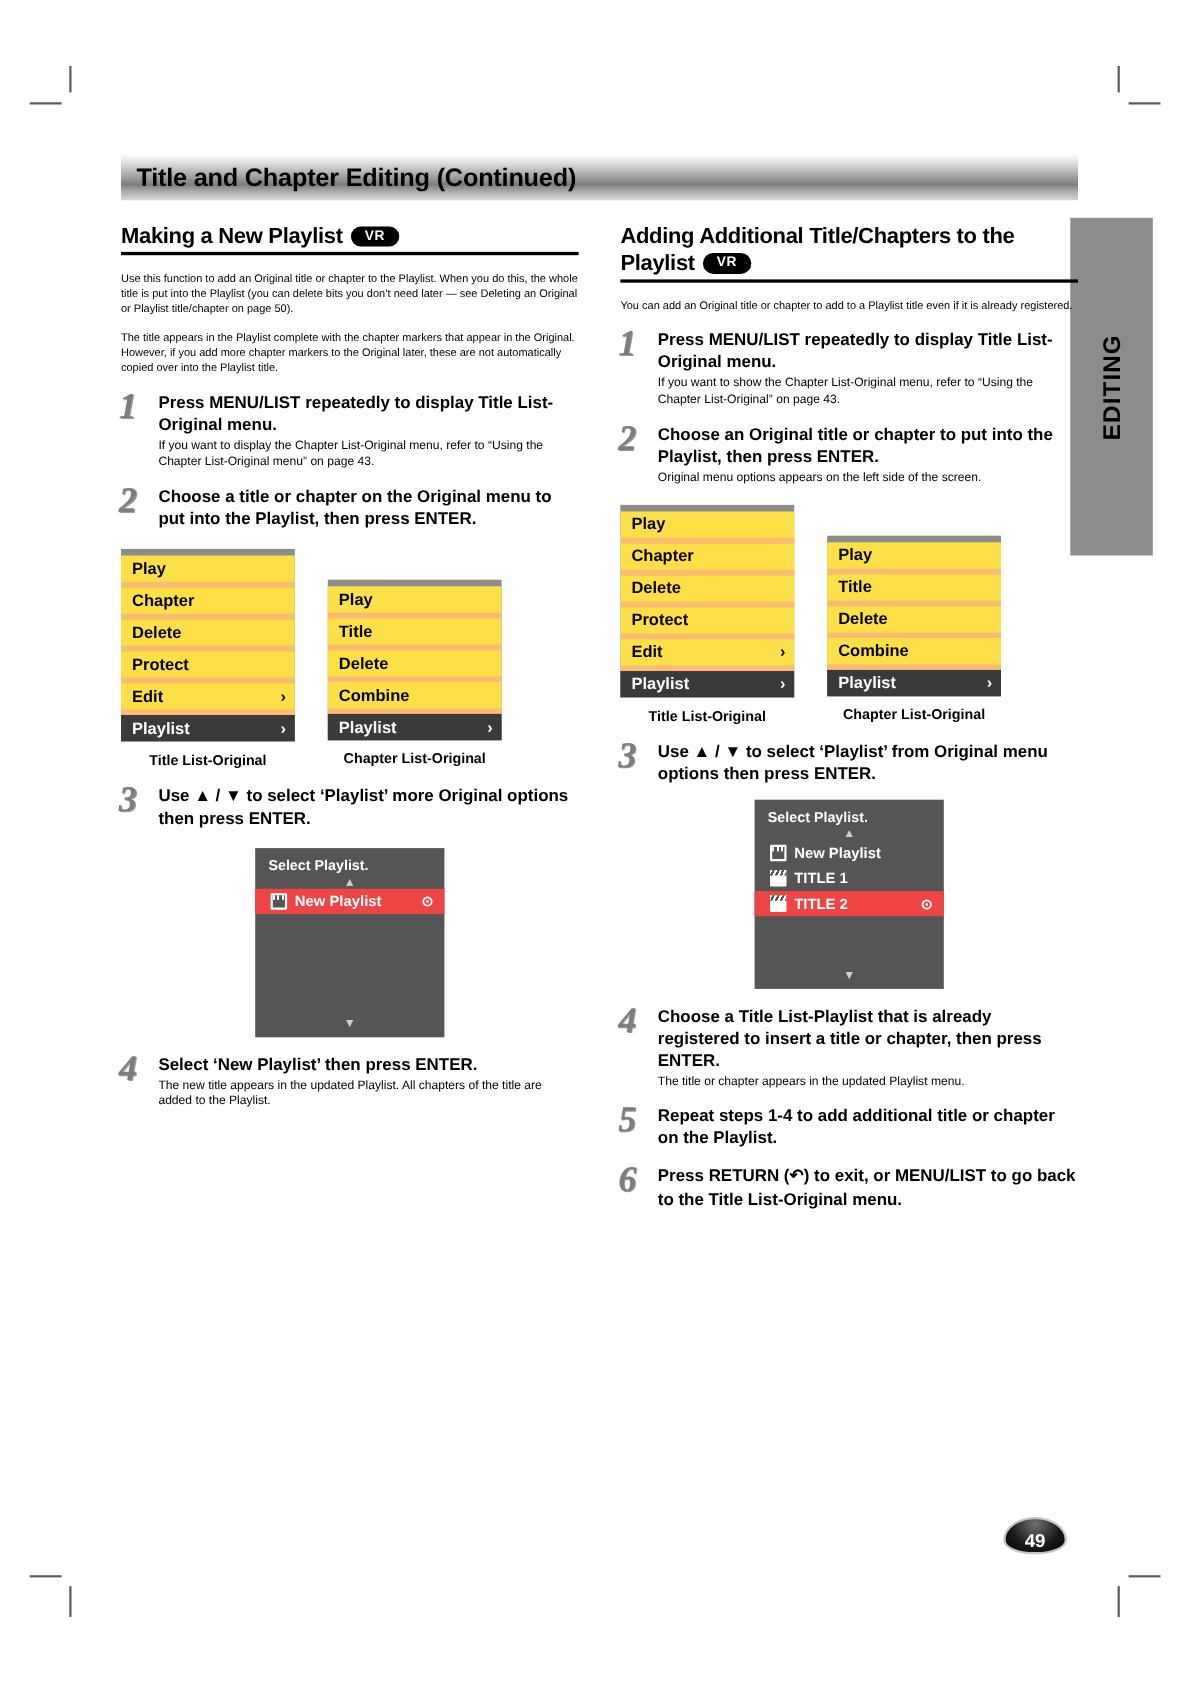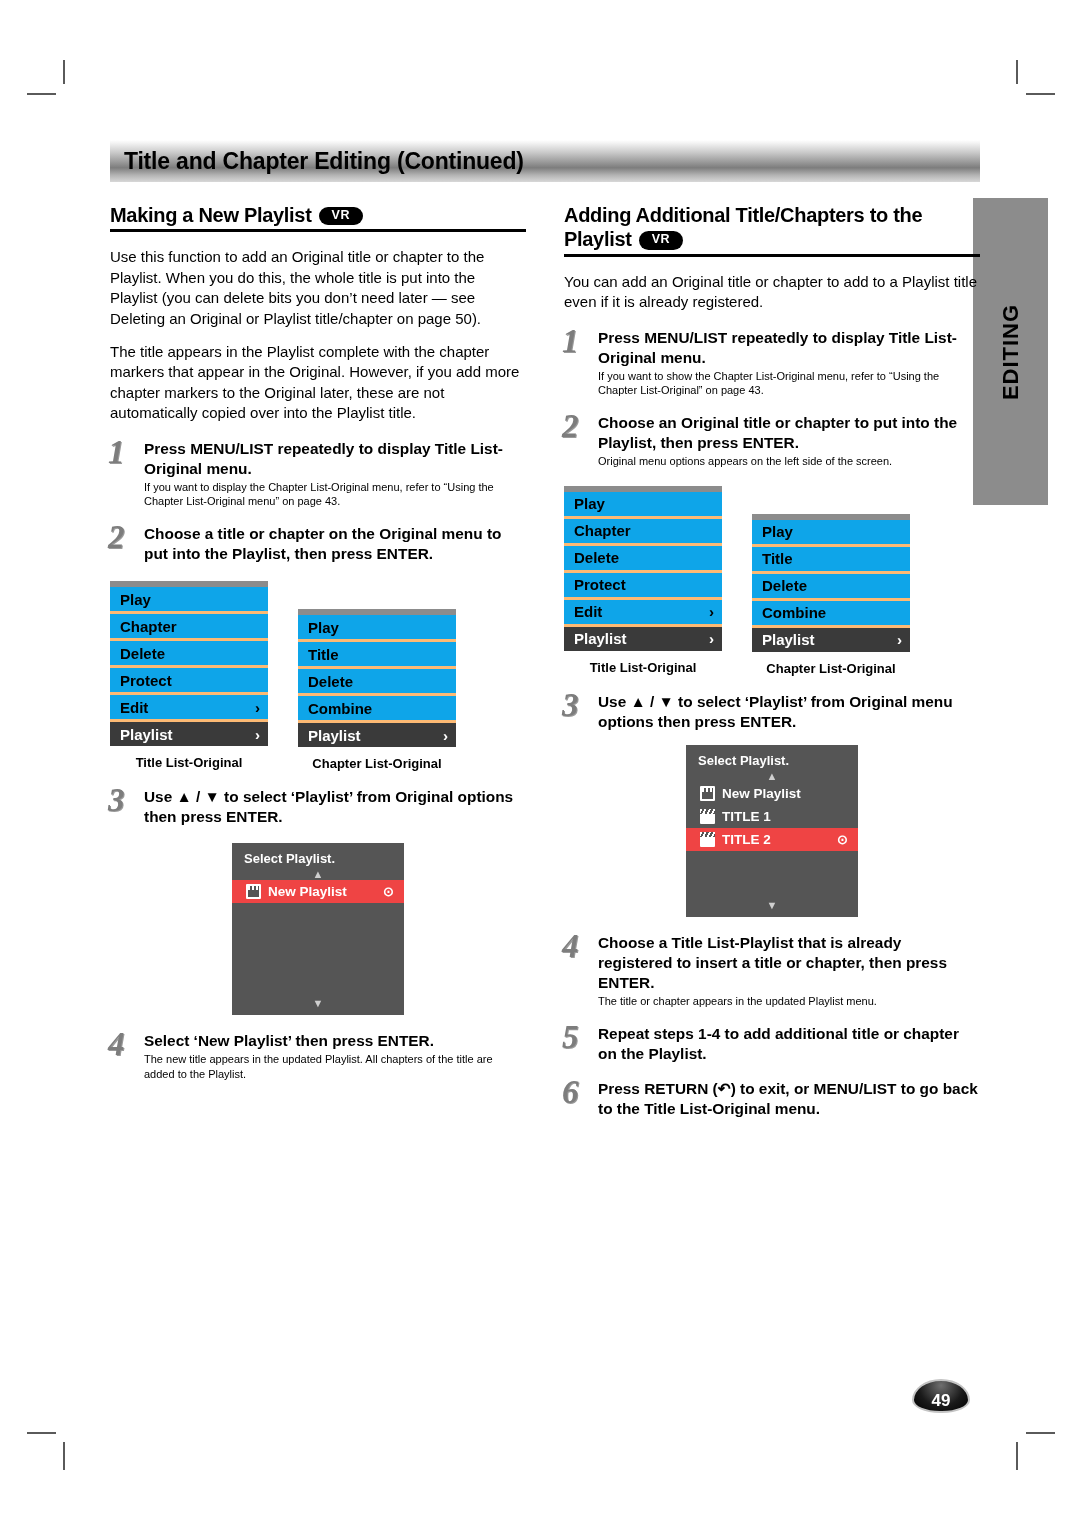--- a/index.html
+++ b/index.html
@@ -55,21 +55,21 @@
     font-size:12.5px;font-weight:bold;
     letter-spacing:0.5px;
     border-radius:11px;
     padding:2px 13px 3px 13px;
     vertical-align:3px;
     line-height:1.05;
   }
 
   
   p.body{
-    font-size:15px;line-height:1.36;margin:13px 0 0 0;
+    font-size:10px;line-height:1.36;margin:13px 0 0 0;
     text-align:left;
   }
   p.body.first{margin-top:15px;}
 
   
   .step{position:relative;margin-top:15px;padding-left:34px;}
   .step .num{
     position:absolute;left:-2px;top:-3px;
     font-size:33px;font-weight:bold;font-style:italic;
     color:#7d7d7d;
@@ -88,22 +88,22 @@
   
   .menus{display:flex;margin-top:17px;}
   .menu-wrap{display:flex;flex-direction:column;}
   .menu{
     width:158px;
     background:#8c8c8c;
     padding-top:6px;
   }
   .menu .row{
     height:24px;
-    background:#0ea5e9;
-    border-bottom:3px solid #fdba74;
+    background:#fde047;
+    border-bottom:5px solid #fdba74;
     display:flex;align-items:center;
     padding:0 8px 0 10px;
     font-size:15px;font-weight:bold;color:#000;
     justify-content:space-between;
   }
   .menu .row.sel{
     background:#3a3a3a;color:#ffffff;border-bottom:none;
   }
   .menu .row .arw{font-size:15px;font-weight:bold;}
   .menu-cap{
@@ -269,21 +269,21 @@
                 <span>Playlist</span>
                 <span class="arw">›</span>
               </div>
             </div>
           <div class="menu-cap">Chapter List-Original</div>
         </div>
       </div>
 
       <div class="step" style="margin-top:16px;">
         <div class="num">3</div>
-        <span class="lead">Use ▲ / ▼ to select ‘Playlist’ from Original options then press ENTER.</span>
+        <span class="lead">Use ▲ / ▼ to select ‘Playlist’ more Original options then press ENTER.</span>
       </div>
 
       <div style="display:flex;justify-content:center;margin-top:16px;">
         <div class="dlg" style="height:158px;">
           <div class="dtitle">Select Playlist.</div>
           <div class="caret">▲</div>
           <div>
               <div class="item sel">
                 <span class="ic ic-note"></span>
                 <span class="nm">New Playlist</span>

